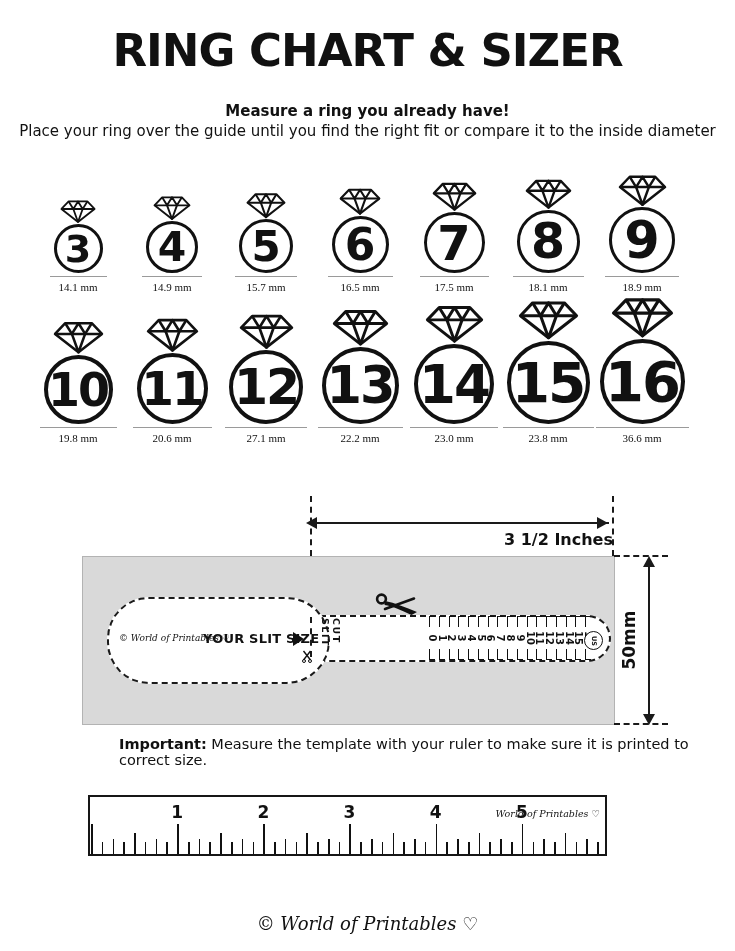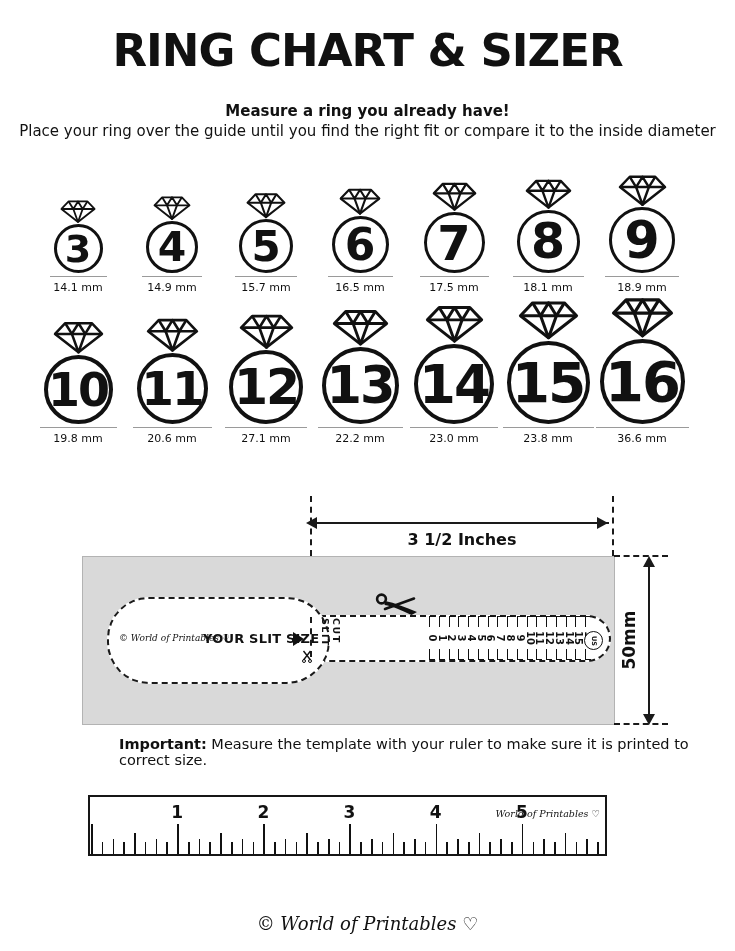--- a/index.html
+++ b/index.html
@@ -11,21 +11,21 @@
   .title{top:24px;font-size:45px;font-weight:bold;letter-spacing:-1px;}
   .intro-b{top:102px;font-size:15px;font-weight:bold;}
   .intro-t{top:122px;font-size:15px;}
   
   .ring{position:absolute;display:flex;flex-direction:column;align-items:center;}
   .ring .dia{flex:0 0 auto;}
   .ring .circ{border-style:solid;border-color:#111;border-radius:50%;
               display:flex;align-items:center;justify-content:center;
               font-weight:bold;background:#fff;box-sizing:border-box;}
   .ring .rline{height:1px;background:#9a9a9a;margin-top:3px;}
-  .ring .mm{font-size:11px;margin-top:4px;white-space:nowrap;}
+  .ring .mm{font-size:11px;margin-top:4px;white-space:nowrap;font-family:Liberation Serif, serif;}
   
   .dashv{border-left:2px dashed #1a1a1a;width:0;}
   .dashh{border-top:2px dashed #1a1a1a;height:0;}
   .arrline-h{height:2px;background:#1a1a1a;}
   .arrline-v{width:2px;background:#1a1a1a;}
   .tri-l{width:0;height:0;border-top:6px solid transparent;border-bottom:6px solid transparent;border-right:11px solid #1a1a1a;}
   .tri-r{width:0;height:0;border-top:6px solid transparent;border-bottom:6px solid transparent;border-left:11px solid #1a1a1a;}
   .tri-u{width:0;height:0;border-left:6px solid transparent;border-right:6px solid transparent;border-bottom:11px solid #1a1a1a;}
   .tri-d{width:0;height:0;border-left:6px solid transparent;border-right:6px solid transparent;border-top:11px solid #1a1a1a;}
   .dim-label{font-size:16px;font-weight:bold;}
@@ -280,21 +280,21 @@
         <div class="rline" style="width:93px"></div>
         <div class="mm">36.6 mm</div>
       </div>
     </div>
 
   <div class="abs dashv" style="left:310px;top:496px;height:60px;"></div>
   <div class="abs dashv" style="left:612px;top:496px;height:60px;"></div>
   <div class="abs arrline-h" style="left:315px;top:522px;width:294px;"></div>
   <div class="abs tri-l" style="left:306px;top:517px;"></div>
   <div class="abs tri-r" style="left:597px;top:517px;"></div>
-  <div class="abs dim-label" style="left:311px;top:530px;width:302px;text-align:center;">3 1/2 Inches</div>
+  <div class="abs dim-label" style="left:311px;top:530px;width:302px;text-align:right;">3 1/2 Inches</div>
 
   <div class="abs panel" style="left:82px;top:556px;width:533px;height:169px;"></div>
 
   <div class="abs strap" style="left:320px;top:615px;width:291px;height:47px;"></div>
   <div class="abs bulb" style="left:107px;top:597px;width:223px;height:87px;"></div>
 
   <div class="abs script brand-sm" style="left:119px;top:633px;">© World of Printables ♡</div>
   <div class="abs yrs" style="left:203px;top:631px;">YOUR SLIT SIZE</div>
   <div class="abs" style="left:293px;top:632px;width:0;height:0;border-top:7px solid transparent;border-bottom:7px solid transparent;border-left:11px solid #111;"></div>
 

